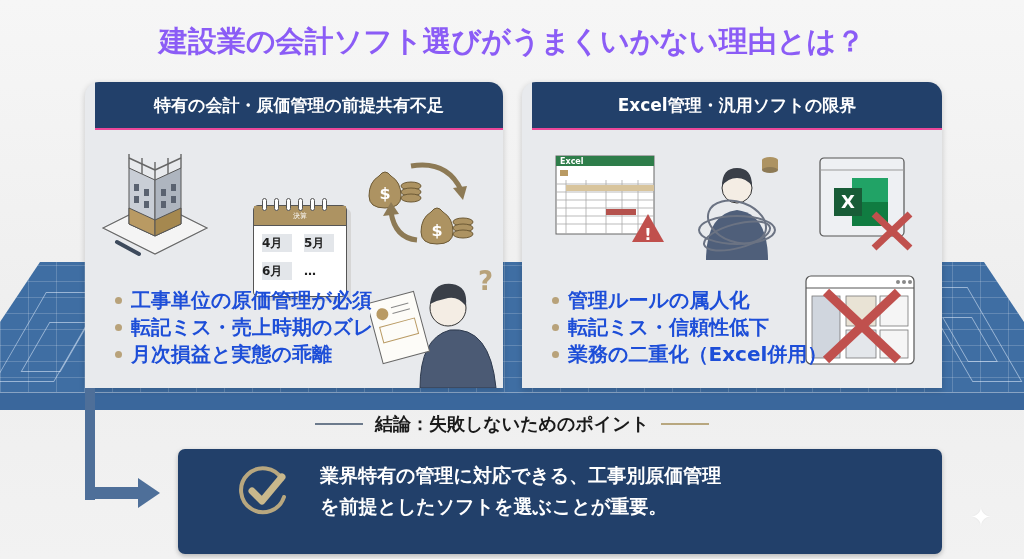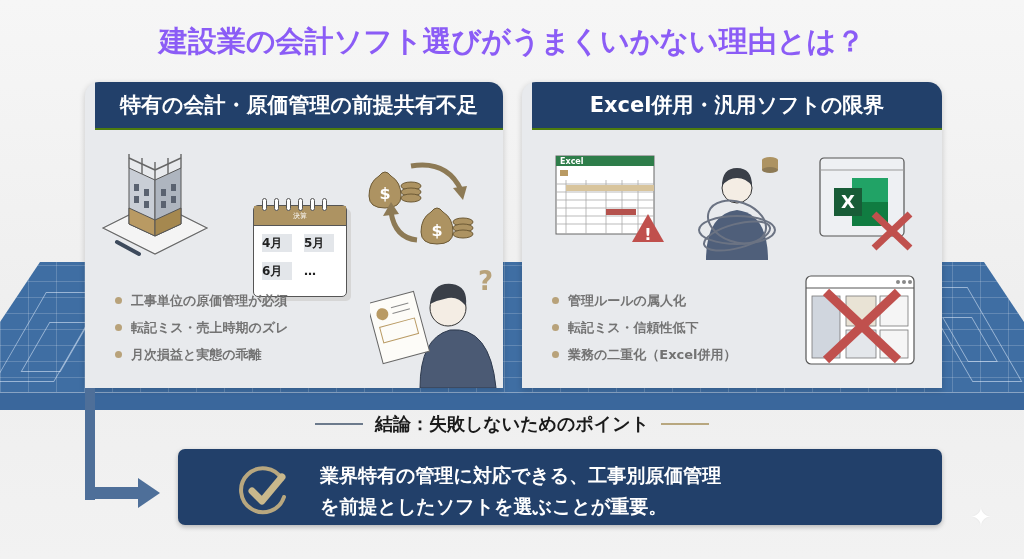--- a/index.html
+++ b/index.html
@@ -39,32 +39,32 @@
     position: absolute; top: 82px; height: 306px;
     background: #e8eaed;
     border-radius: 14px 14px 0 0;
     box-shadow: 0 2px 6px rgba(0,0,0,0.18);
     overflow: hidden;
   }
   .panel.left { left: 85px; width: 418px; }
   .panel.right { left: 522px; width: 420px; }
   .panel-header {
     height: 48px; background: #22406a;
-    color: #ffffff; font-weight: bold; font-size: 21px;
+    color: #ffffff; font-weight: bold; font-size: 17px;
     display: flex; align-items: center; justify-content: center;
-    border-bottom: 2px solid #4d7c0f;
+    border-bottom: 2px solid #ec4899;
     margin-left: 10px;
   }
   .icon-box { position: absolute; }
   .bullets {
     position: absolute; left: 30px; top: 205px;
     list-style: none;
   }
   .bullets li {
-    font-size: 13px; font-weight: bold; color: #737373;
+    font-size: 20px; font-weight: bold; color: #1d4ed8;
     line-height: 27px; display: flex; align-items: center;
   }
   .bullets li .dot {
     display: inline-block; width: 7px; height: 7px; border-radius: 50%;
     background: #b8a27a; margin-right: 9px;
   }
   
   .cal {
     position: absolute; left: 168px; top: 75px; width: 94px; height: 92px;
     background: #fff; border: 1.5px solid #555; border-radius: 5px;
@@ -85,21 +85,21 @@
   .conclusion-label-row {
     position: absolute; top: 412px; left: 0; width: 1024px;
     display: flex; align-items: center; justify-content: center; gap: 12px;
   }
   .conclusion-label-row .rule { width: 48px; height: 1.5px; background: #6c7a8c; }
   .conclusion-label-row .rule.gold { background: #b8a77f; }
   .conclusion-label {
     font-size: 18px; font-weight: bold; color: #1a1a1a;
   }
   .conclusion-box {
-    position: absolute; left: 178px; top: 449px; width: 764px; height: 76px;
+    position: absolute; left: 178px; top: 449px; width: 764px; height: 105px;
     background: #22406a; border-radius: 7px;
     box-shadow: 0 2px 5px rgba(0,0,0,0.25);
   }
   .conclusion-text {
     position: absolute; left: 142px; top: 11px;
     color: #fff; font-size: 19px; font-weight: bold; line-height: 31px;
   }
   .arrow-vert {
     position: absolute; left: 85px; top: 388px; width: 10px; height: 112px;
     background: #4e6f99;
@@ -221,21 +221,21 @@
         <span>転記ミス・売上時期のズレ</span>
       </li>
     <li>
         <span class="dot"></span>
         <span>月次損益と実態の乖離</span>
       </li>
   </ul>
 </div>
 
 <div class="panel right">
-  <div class="panel-header">Excel併用・汎用ソフトの限界</div>
+  <div class="panel-header">Excel管理・汎用ソフトの限界</div>
 
   <svg class="icon-box" style="left:32px;top:72px" width="112" height="92" viewBox="0 0 112 92">
     <rect x="2" y="2" width="98" height="78" fill="#fff" stroke="#666" stroke-width="1"></rect>
     <rect x="2" y="2" width="98" height="10" fill="#2e7d4a"></rect>
     <text x="6" y="10" font-size="8" font-weight="bold" fill="#fff" font-family="DejaVu Sans, sans-serif">Excel</text>
     <rect x="6" y="16" width="8" height="6" fill="#b99a63"></rect>
     <g stroke="#aaa" stroke-width="0.8">
       <line x1="2" y1="30" x2="100" y2="30"></line>
         <line x1="2" y1="38" x2="100" y2="38"></line>
       <line x1="2" y1="46" x2="100" y2="46"></line>

